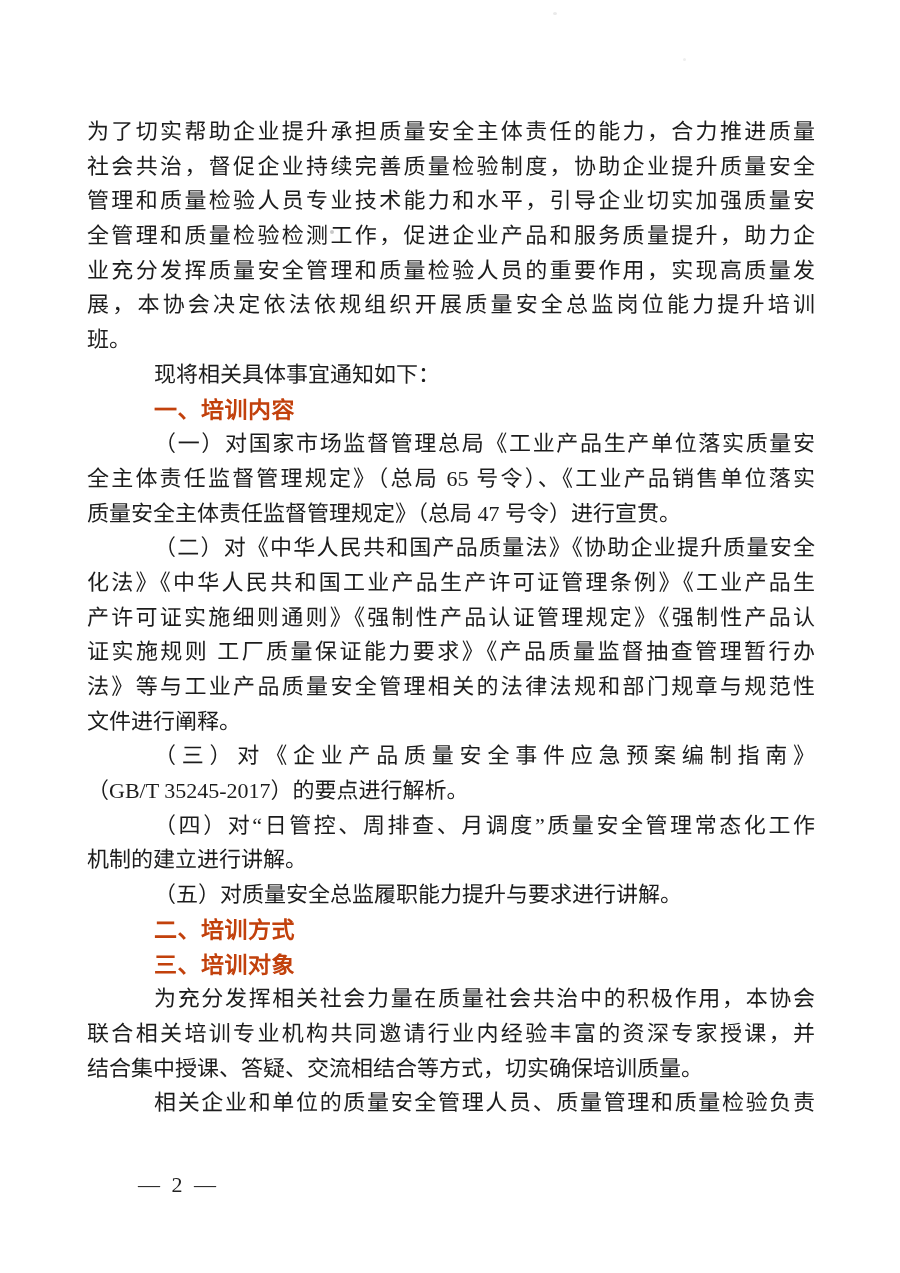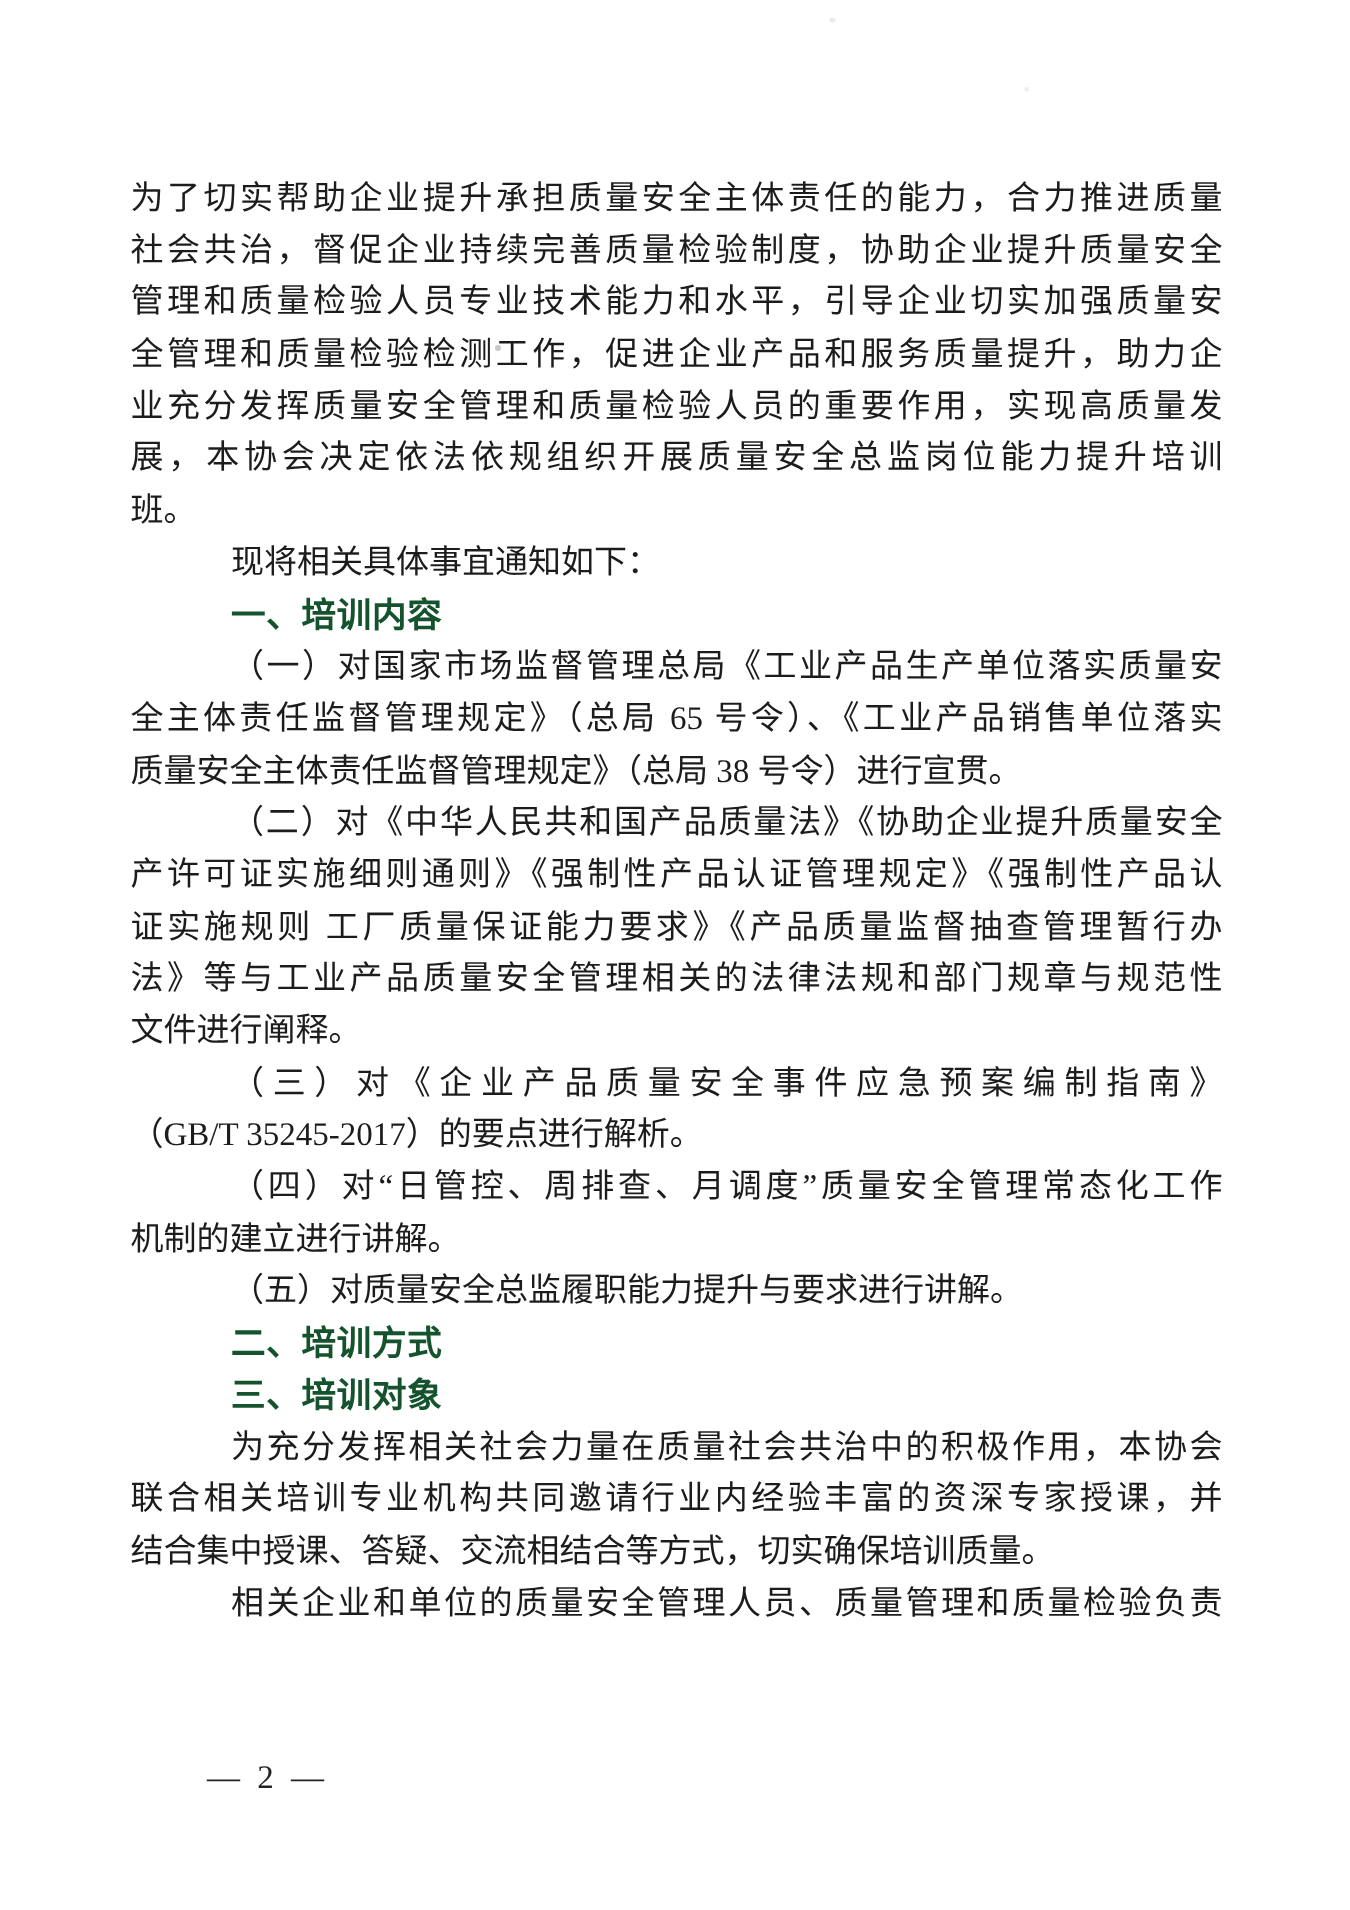--- a/index.html
+++ b/index.html
@@ -30,21 +30,21 @@
     white-space: normal;
     text-align: justify;
     text-align-last: justify;
   }
   .ln.indent { padding-left: 67px; }
   .ln.heading {
     font-family: "Liberation Sans", sans-serif;
     font-weight: bold;
     font-size: 23px;
     letter-spacing: 0.5px;
-    color: #14532d;
+    color: #c2410c;
   }
   .footer {
     position: absolute;
     left: 138px;
     top: 1172px;
     font-family: "Liberation Serif", serif;
     font-size: 22px;
     line-height: 26px;
     letter-spacing: 3px;
     color: #222;
@@ -79,25 +79,26 @@
       <div class="ln indent">现将相关具体事宜通知如下：</div>
     </div>
 
     <div>
       <div class="ln indent heading">一、培训内容</div>
     </div>
 
     <div>
       <div class="ln indent stretch">（一）对国家市场监督管理总局《工业产品生产单位落实质量安</div>
       <div class="ln stretch">全主体责任监督管理规定》（总局 65 号令）、《工业产品销售单位落实</div>
-      <div class="ln">质量安全主体责任监督管理规定》（总局 38 号令）进行宣贯。</div>
+      <div class="ln">质量安全主体责任监督管理规定》（总局 47 号令）进行宣贯。</div>
     </div>
 
     <div>
       <div class="ln indent stretch">（二）对《中华人民共和国产品质量法》《协助企业提升质量安全</div>
+      <div class="ln stretch">化法》《中华人民共和国工业产品生产许可证管理条例》《工业产品生</div>
       <div class="ln stretch">产许可证实施细则通则》《强制性产品认证管理规定》《强制性产品认</div>
       <div class="ln stretch">证实施规则 工厂质量保证能力要求》《产品质量监督抽查管理暂行办</div>
       <div class="ln stretch">法》等与工业产品质量安全管理相关的法律法规和部门规章与规范性</div>
       <div class="ln">文件进行阐释。</div>
     </div>
 
     <div>
       <div class="ln indent stretch">（三）对《企业产品质量安全事件应急预案编制指南》</div>
       <div class="ln">（GB/T 35245-2017）的要点进行解析。</div>
     </div>

